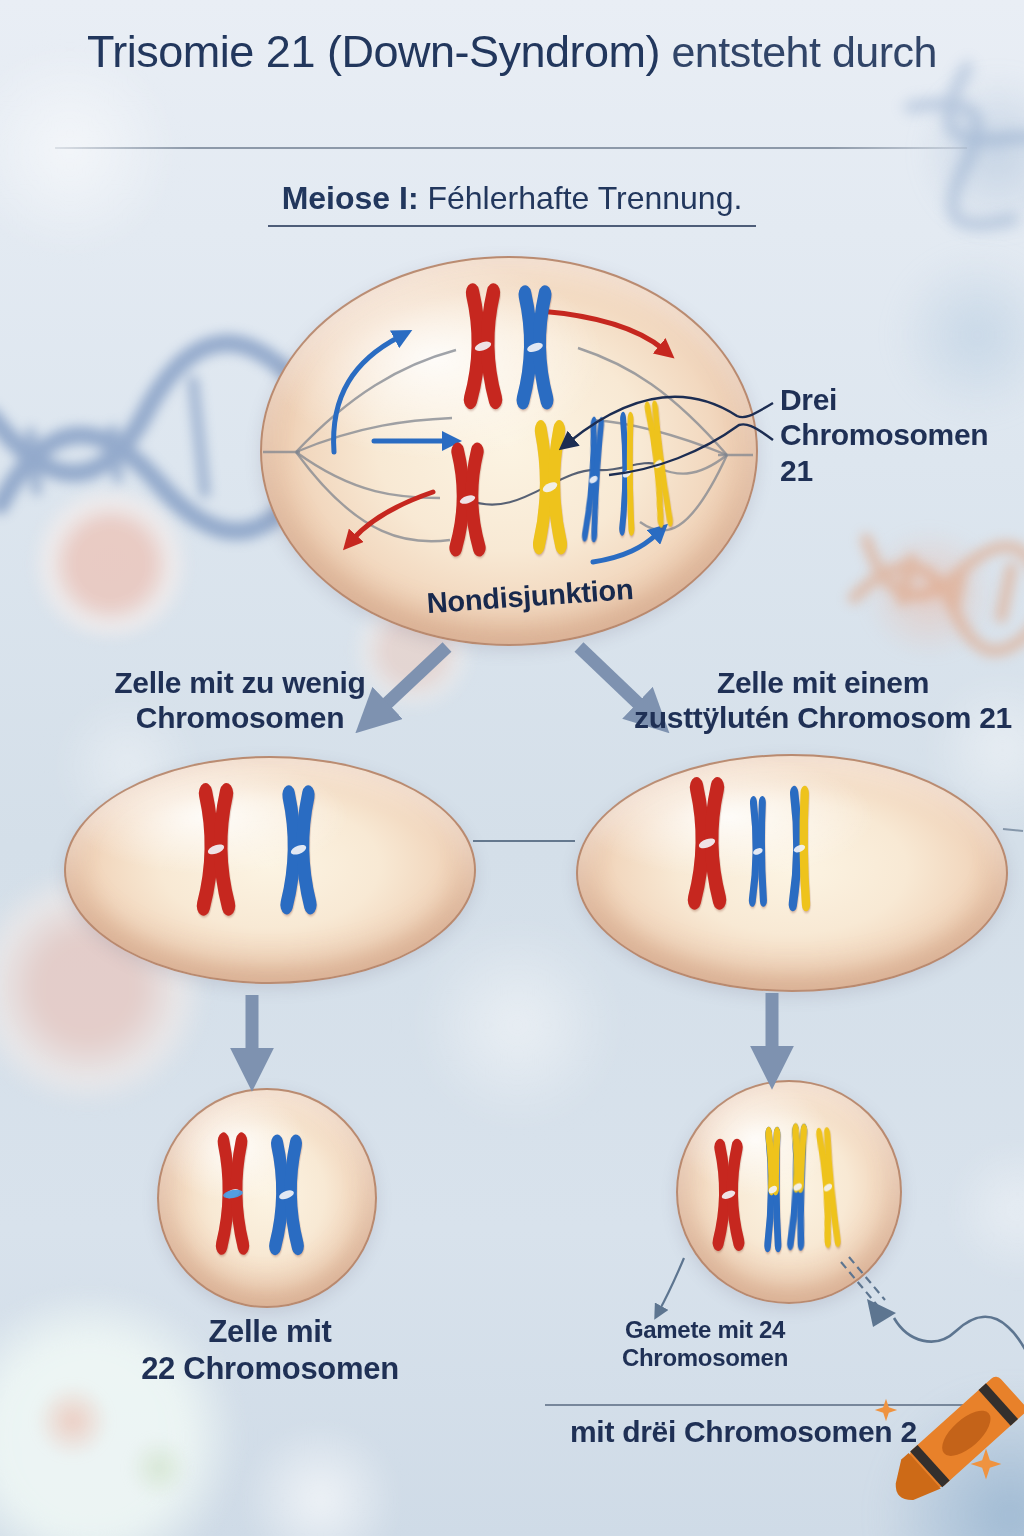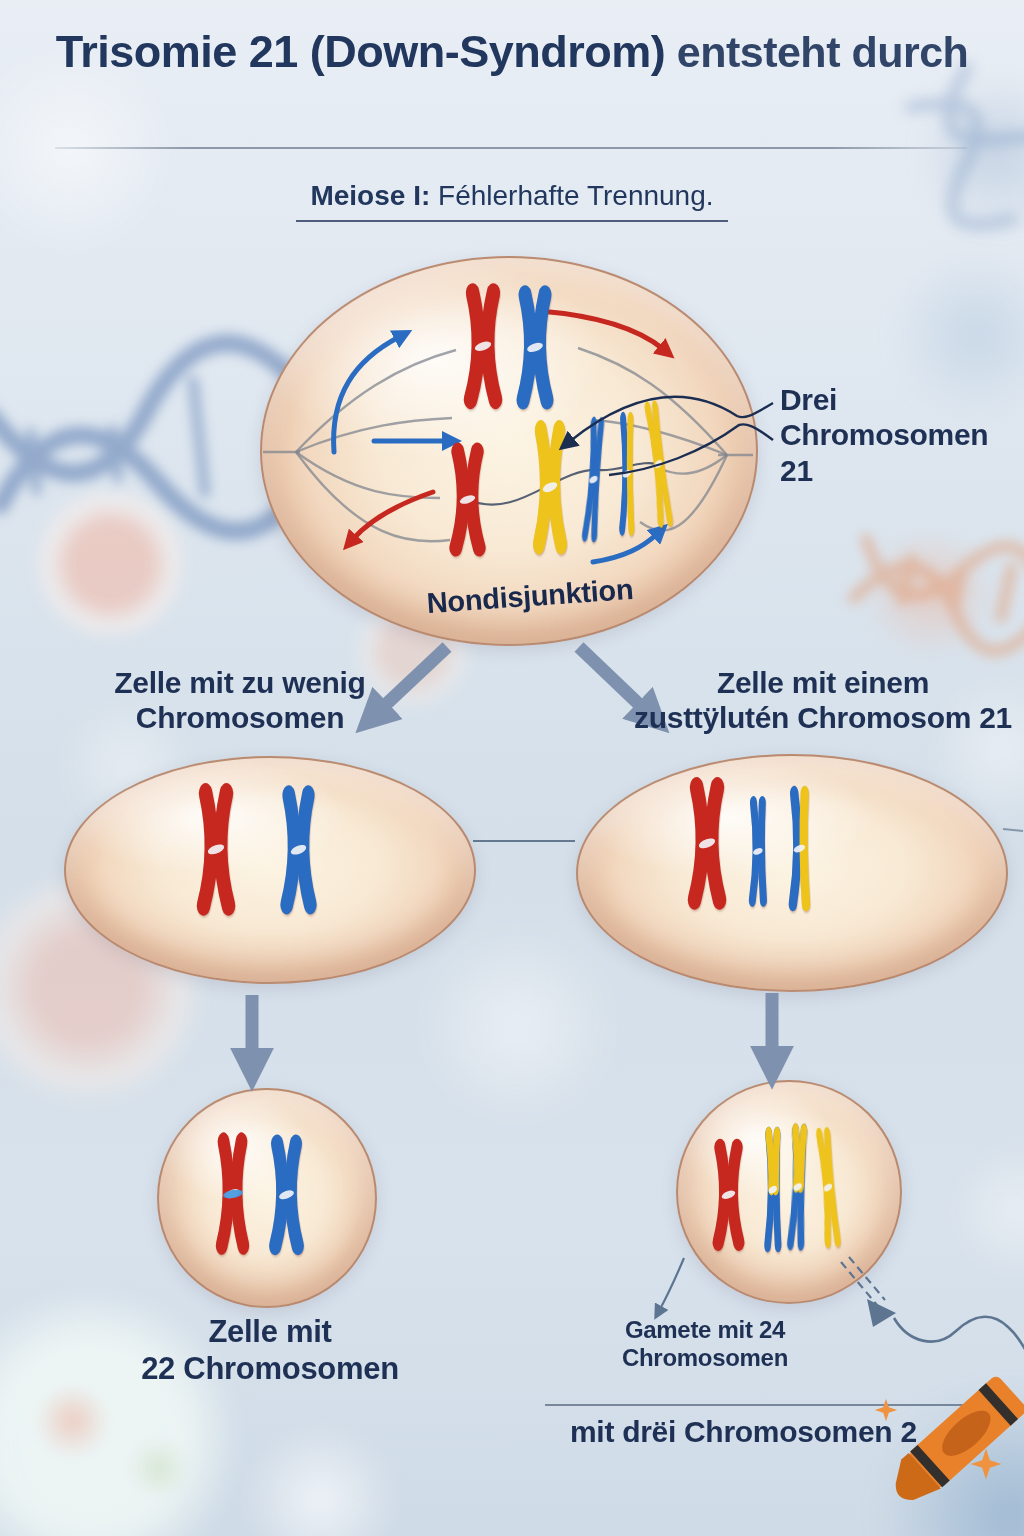--- a/index.html
+++ b/index.html
@@ -38,24 +38,24 @@
     box-shadow: inset 0 -16px 30px rgba(178,118,88,.32), inset 0 12px 24px rgba(255,255,255,.55), 0 5px 16px rgba(110,105,130,.18);}
   .cell-main{left:260px;top:256px;width:494px;height:386px;}
   .cell-left{left:64px;top:756px;width:408px;height:224px;}
   .cell-right{left:576px;top:754px;width:428px;height:234px;}
   .cell-gl{left:157px;top:1088px;width:216px;height:216px;}
   .cell-gr{left:676px;top:1080px;width:222px;height:220px;}
   
   .navy{color:var(--navy,#22375d);}
   .title1{position:absolute;left:0;top:26px;width:100%;text-align:center;font-size:45px;letter-spacing:-.5px;}
   .title2{position:absolute;left:0;top:86px;width:100%;text-align:center;font-size:46px;letter-spacing:-.5px;}
-  .tb{font-weight:700;margin-top:12px;}
-  .tr{font-weight:700;opacity:.92;font-size:43px;}
+  .tb{font-weight:400;margin-top:12px;}
+  .tr{font-weight:400;opacity:.92;font-size:43px;}
   .title-underline{position:absolute;left:55px;top:147px;width:912px;height:2px;background:linear-gradient(90deg,rgba(130,142,158,.2),#8d99a9 15%,#8d99a9 85%,rgba(130,142,158,.2));}
-  .subtitle{position:absolute;left:0;top:180px;width:100%;text-align:center;font-size:28px;}
+  .subtitle{position:absolute;left:0;top:180px;width:100%;text-align:center;font-size:32px;}
   .subtitle .inner{display:inline-block;padding:0 14px 8px 14px;border-bottom:2px solid #4e5d79;}
   .sb{font-weight:700;}
   .lbl{position:absolute;font-weight:700;text-align:center;line-height:1.18;letter-spacing:-.3px;color:var(--label_navy,#1f3055);}
   .lbl-annot{left:780px;top:382px;width:246px;text-align:left;font-size:30px;}
   .lbl-nondis{left:403px;top:579px;width:254px;font-size:29px;transform:rotate(-4deg);color:#18294d;}
   .lbl-branch-left{left:58px;top:665px;width:364px;font-size:30px;}
   .lbl-branch-right{left:622px;top:665px;width:402px;font-size:30px;}
   .lbl-gamete-left{left:88px;top:1314px;width:364px;font-size:31px;}
   .lbl-gamete-right{left:543px;top:1316px;width:324px;font-size:24px;}
   .footer-divider{position:absolute;left:545px;top:1404px;width:466px;height:2px;background:#67788d;opacity:.85;}

